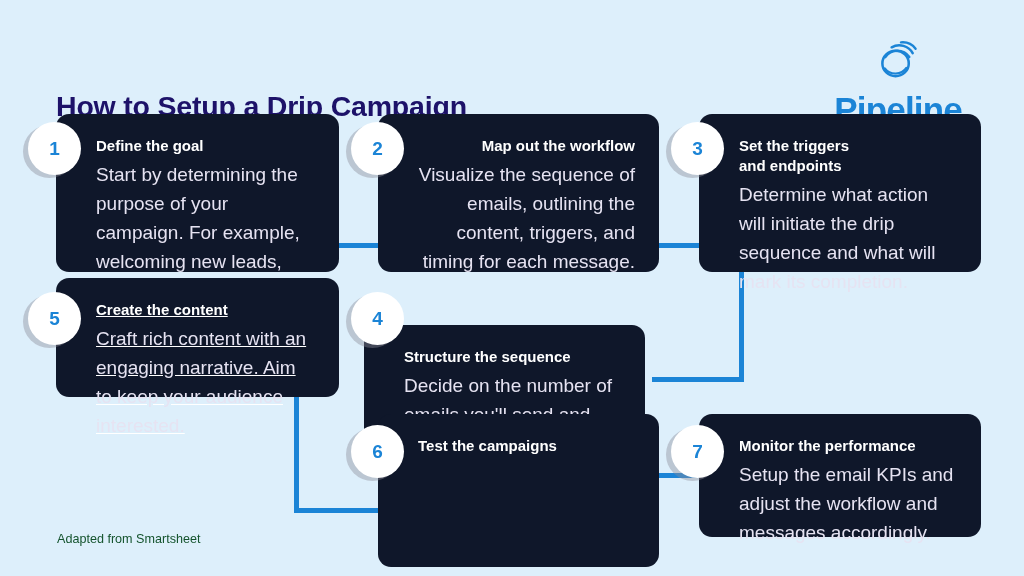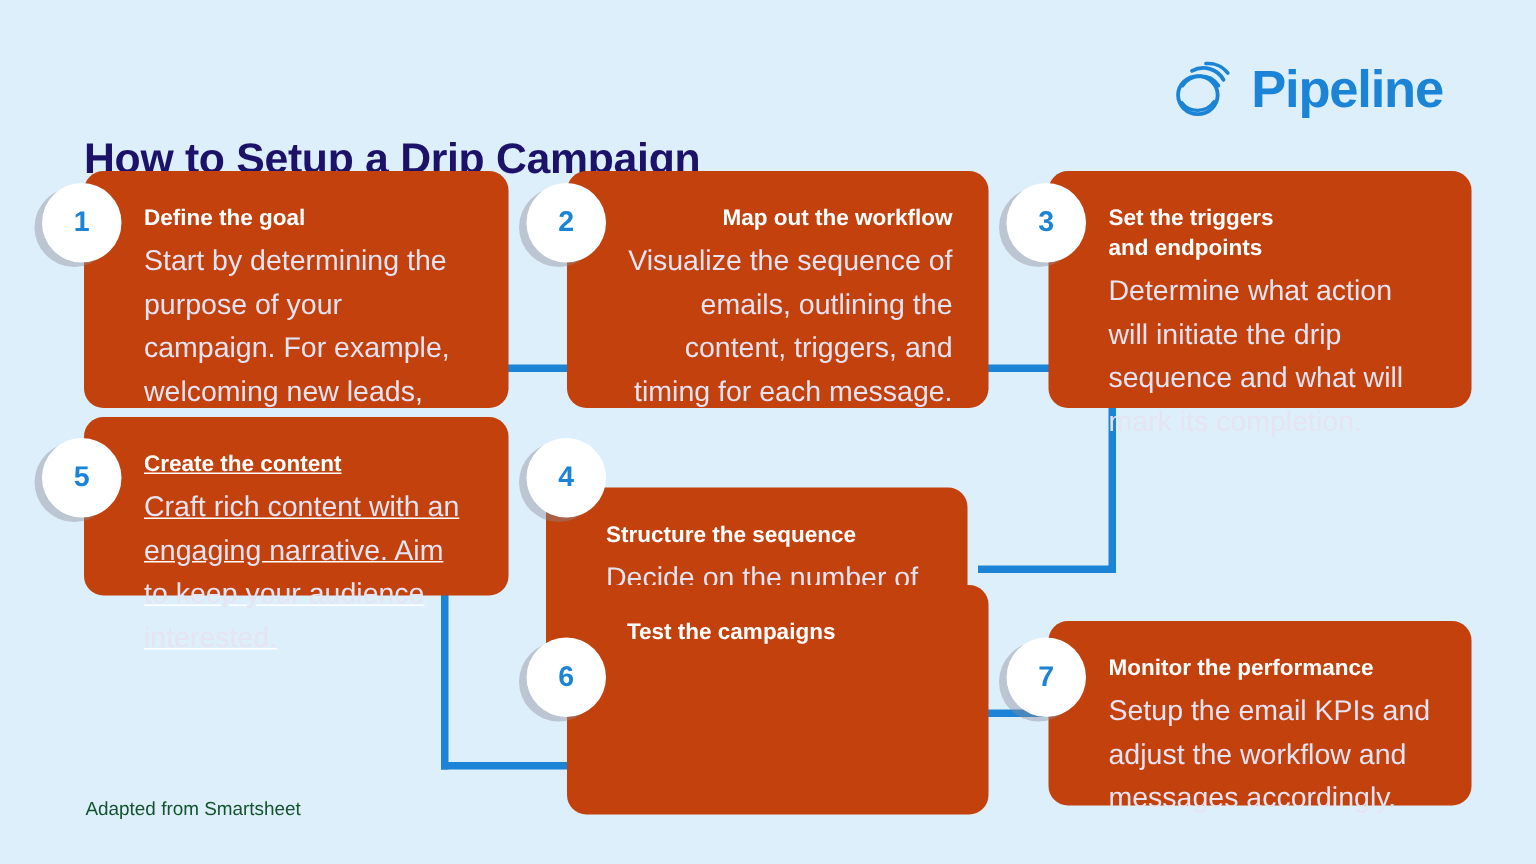--- a/index.html
+++ b/index.html
@@ -15,36 +15,36 @@
   
   #page-title {
     position:absolute; left:56px; top:46px;
     font-size:28.5px; font-weight:bold;
     color:#1d1269; letter-spacing:-0.2px;
     white-space:nowrap;
     margin-top:44px;
   }
   #brand {
     position:absolute; right:62px; top:38px;
-    display:flex; align-items:center; gap:11px;
+    display:flex; align-items:center; gap:11px;flex-direction:column;
   }
   #brand .logo-mark { width:43px; height:43px; display:block; }
   #brand .wordmark {
     font-size:35px; font-weight:bold; color:#1b84d6;
     letter-spacing:-0.8px; line-height:1;
   }
 
   
   #connectors { position:absolute; inset:0; z-index:1; }
   .conn { position:absolute; background:#1b84d6; }
 
   
   .card {
     position:absolute; z-index:2;
-    background:#c2410c;
+    background:#0f172a;
     border-radius:13px;
     padding:22px 24px 20px 40px;
     color:#ffffff;
   }
   .card .card-title {
     font-size:15px; font-weight:bold;
     line-height:1.33; color:#ffffff;
     margin-bottom:5px;
     white-space:pre-line;
   }
@@ -135,21 +135,21 @@
 </div>
 
 <div class="card" style="left:364px; top:278px; width:281px; height:119px;margin-top:47px;">
   <div class="card-title">Structure the sequence</div>
   <div class="card-body">Decide on the number of emails you'll send and the ideal wait time between each.</div>
 </div>
 <div class="badge" style="left:351px; top:292px;">
   <span>4</span>
 </div>
 
-<div class="card" style="left:378px; top:390px; width:281px; height:153px;">
+<div class="card" style="left:378px; top:414px; width:281px; height:153px;">
   <div class="card-title">Test the campaigns</div>
 </div>
 <div class="badge" style="left:351px; top:425px;">
   <span>6</span>
 </div>
 
 <div class="card" style="left:699px; top:414px; width:282px; height:123px;">
   <div class="card-title">Monitor the performance</div>
   <div class="card-body">Setup the email KPIs and adjust the workflow and messages accordingly.</div>
 </div>

